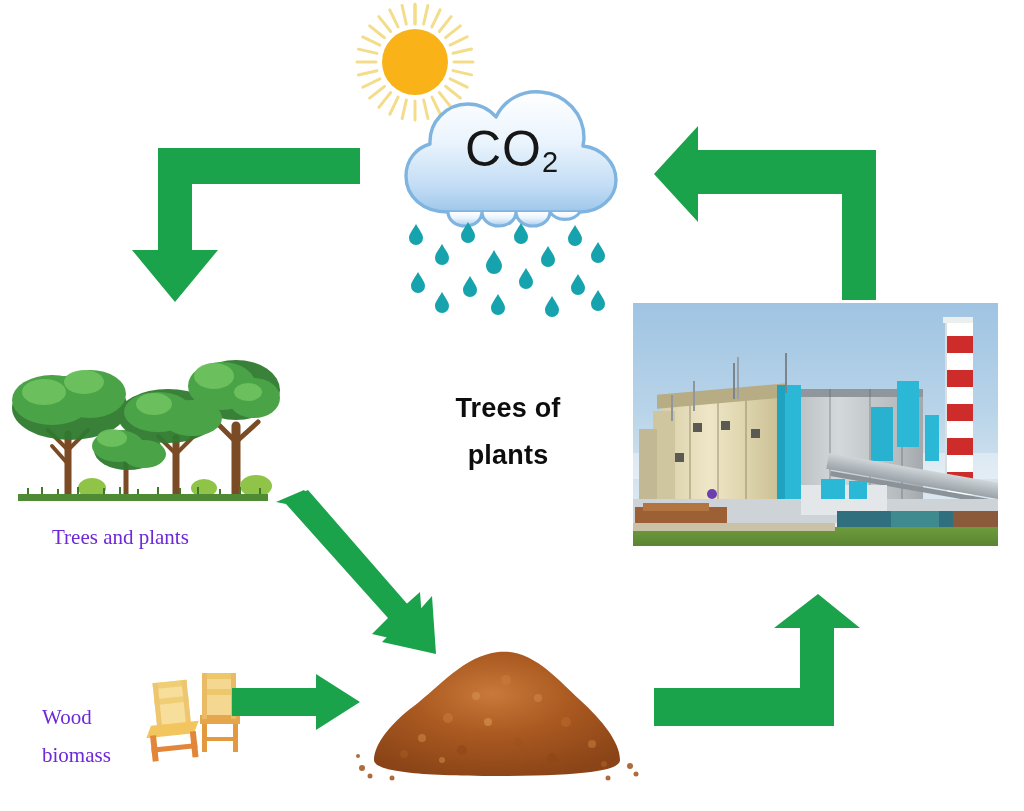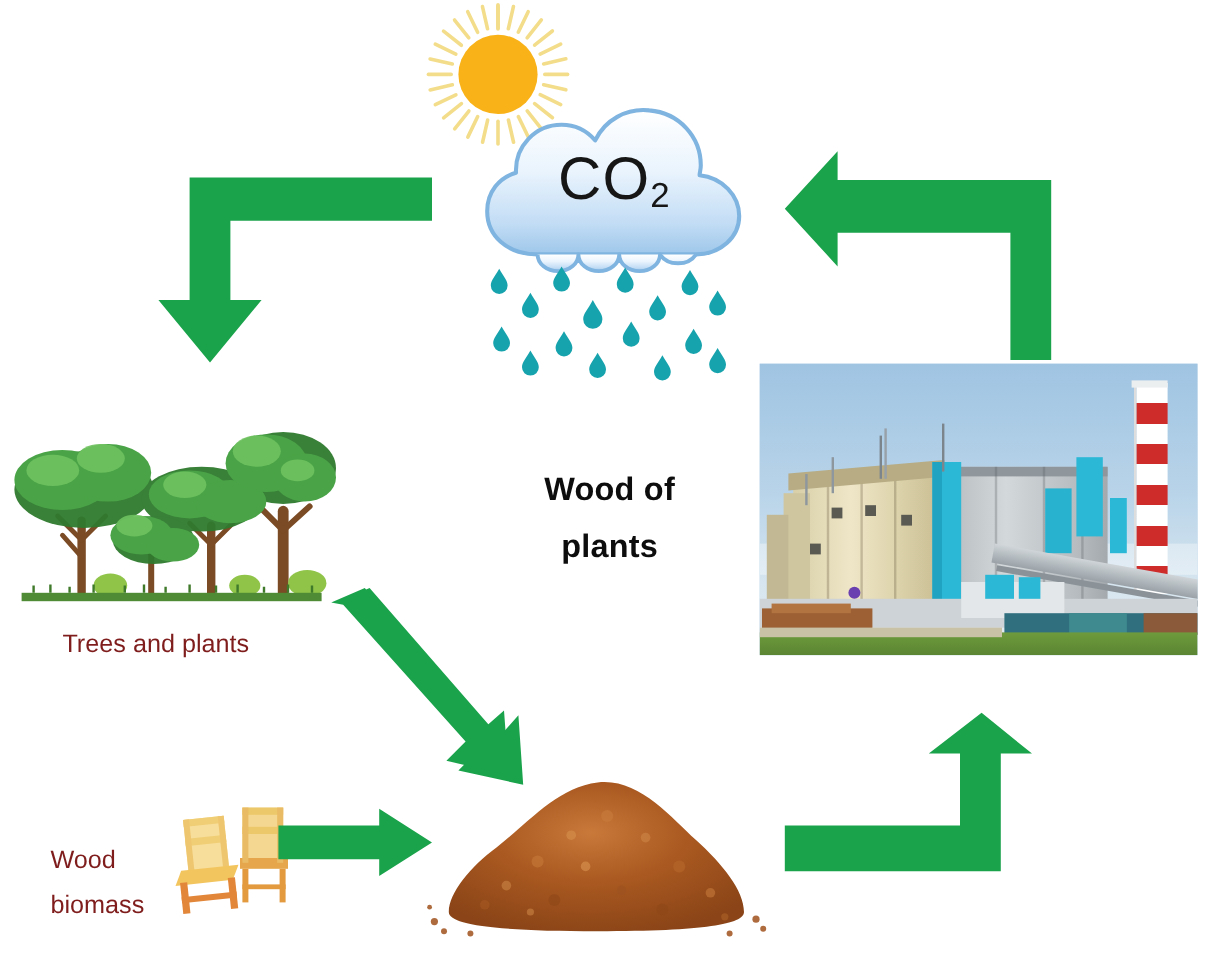--- a/index.html
+++ b/index.html
@@ -5,22 +5,22 @@
   html,body{margin:0;padding:0;background:#fff;}
   body{
     width:1024px;height:811px;position:relative;overflow:hidden;
     font-family:"Liberation Sans", sans-serif;background:#ffffff;
   }
   #stage{position:absolute;left:0;top:0;width:1024px;height:811px;}
   .abs{position:absolute;}
 
   
   .label{
-    color:#7f1d1d;font-size:21px;line-height:30px;
-    font-family:Liberation Sans, sans-serif;white-space:nowrap;
+    color:#6d28d9;font-size:21px;line-height:30px;
+    font-family:Liberation Serif, serif;white-space:nowrap;
   }
   #center-title{
     font-weight:bold;font-size:27px;line-height:47px;text-align:center;
     color:#0d0d0d;letter-spacing:.2px;
   }
   #center-title div{white-space:nowrap;}
 
   
   .arrow-svg{display:block;overflow:visible;}
 
@@ -200,21 +200,21 @@
                  M190,156 L190,149 M212,156 L212,151 M232,156 L232,149 M252,156 L252,150"></path>
       </g>
     </svg>
   </div>
 
   <div class="abs label" style="left:52px;top:522px;">
     <span>Trees and plants</span>
   </div>
 
   <div class="abs" id="center-title" style="left:398px;top:385px;width:220px;">
-    <div>Wood of</div>
+    <div>Trees of</div>
     <div>plants</div>
   </div>
 
   <div class="abs" style="left:262px;top:488px;width:190px;height:170px;">
     <svg class="arrow-svg" width="190" height="170" viewBox="0 0 190 170" aria-hidden="true">
       <path d="M16,10 L44,-2 L152,122 L168,104 L172,162 L118,150 L134,134 L26,12 Z" fill="#1BA34C" transform="translate(2,4)"></path>
       <path d="M14,14 L42,2 L140,120 L158,104 L162,158 L110,146 L126,130 L24,16 Z" fill="#1BA34C"></path>
     </svg>
   </div>
 

